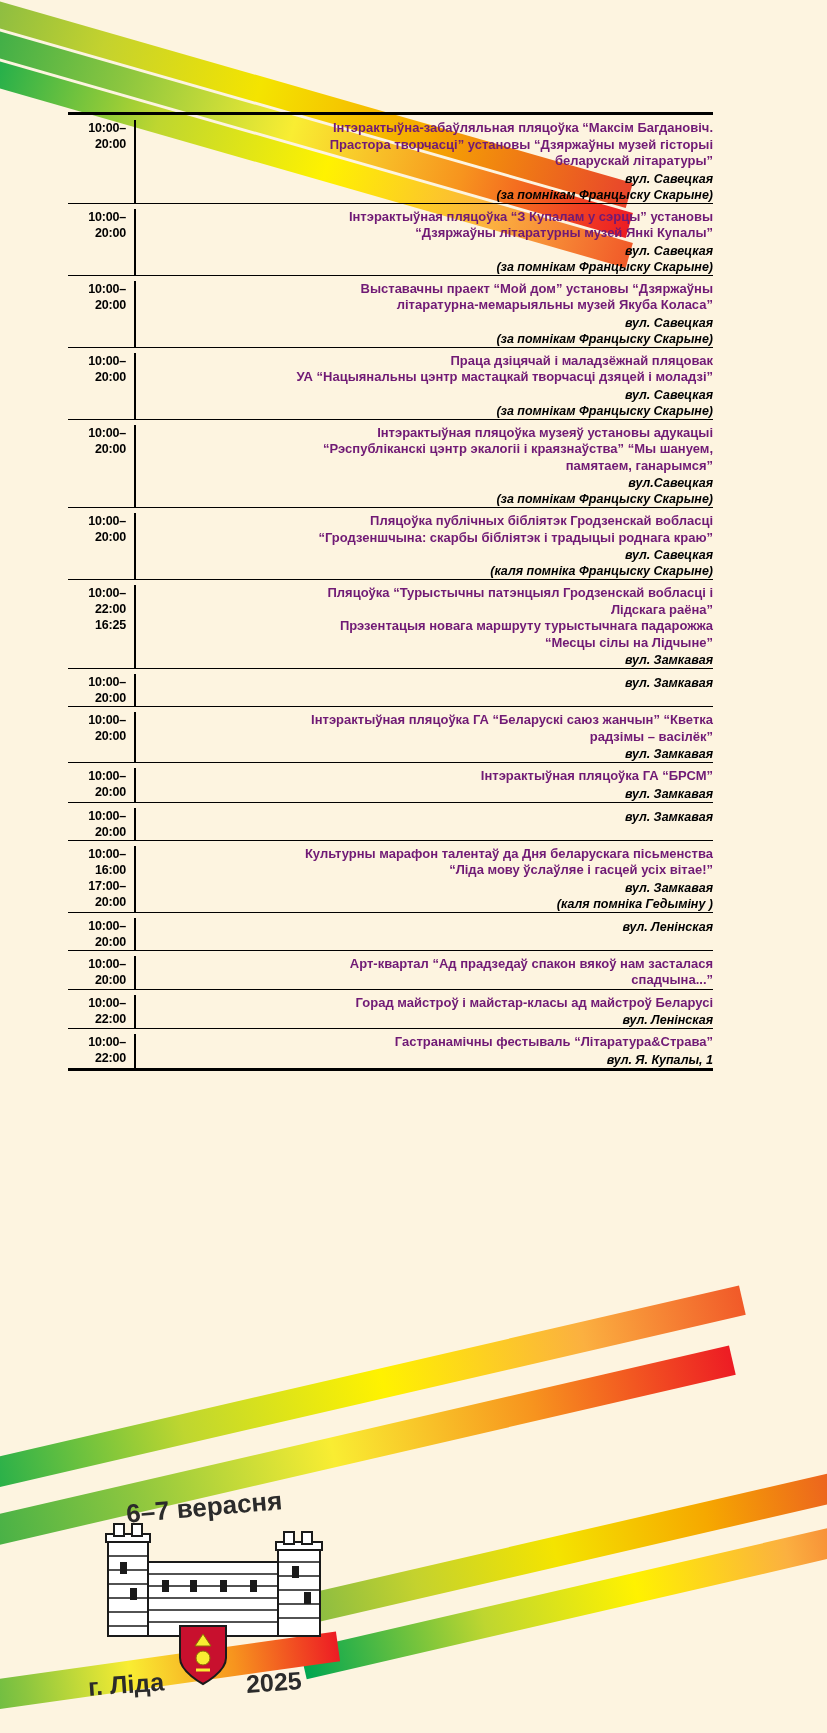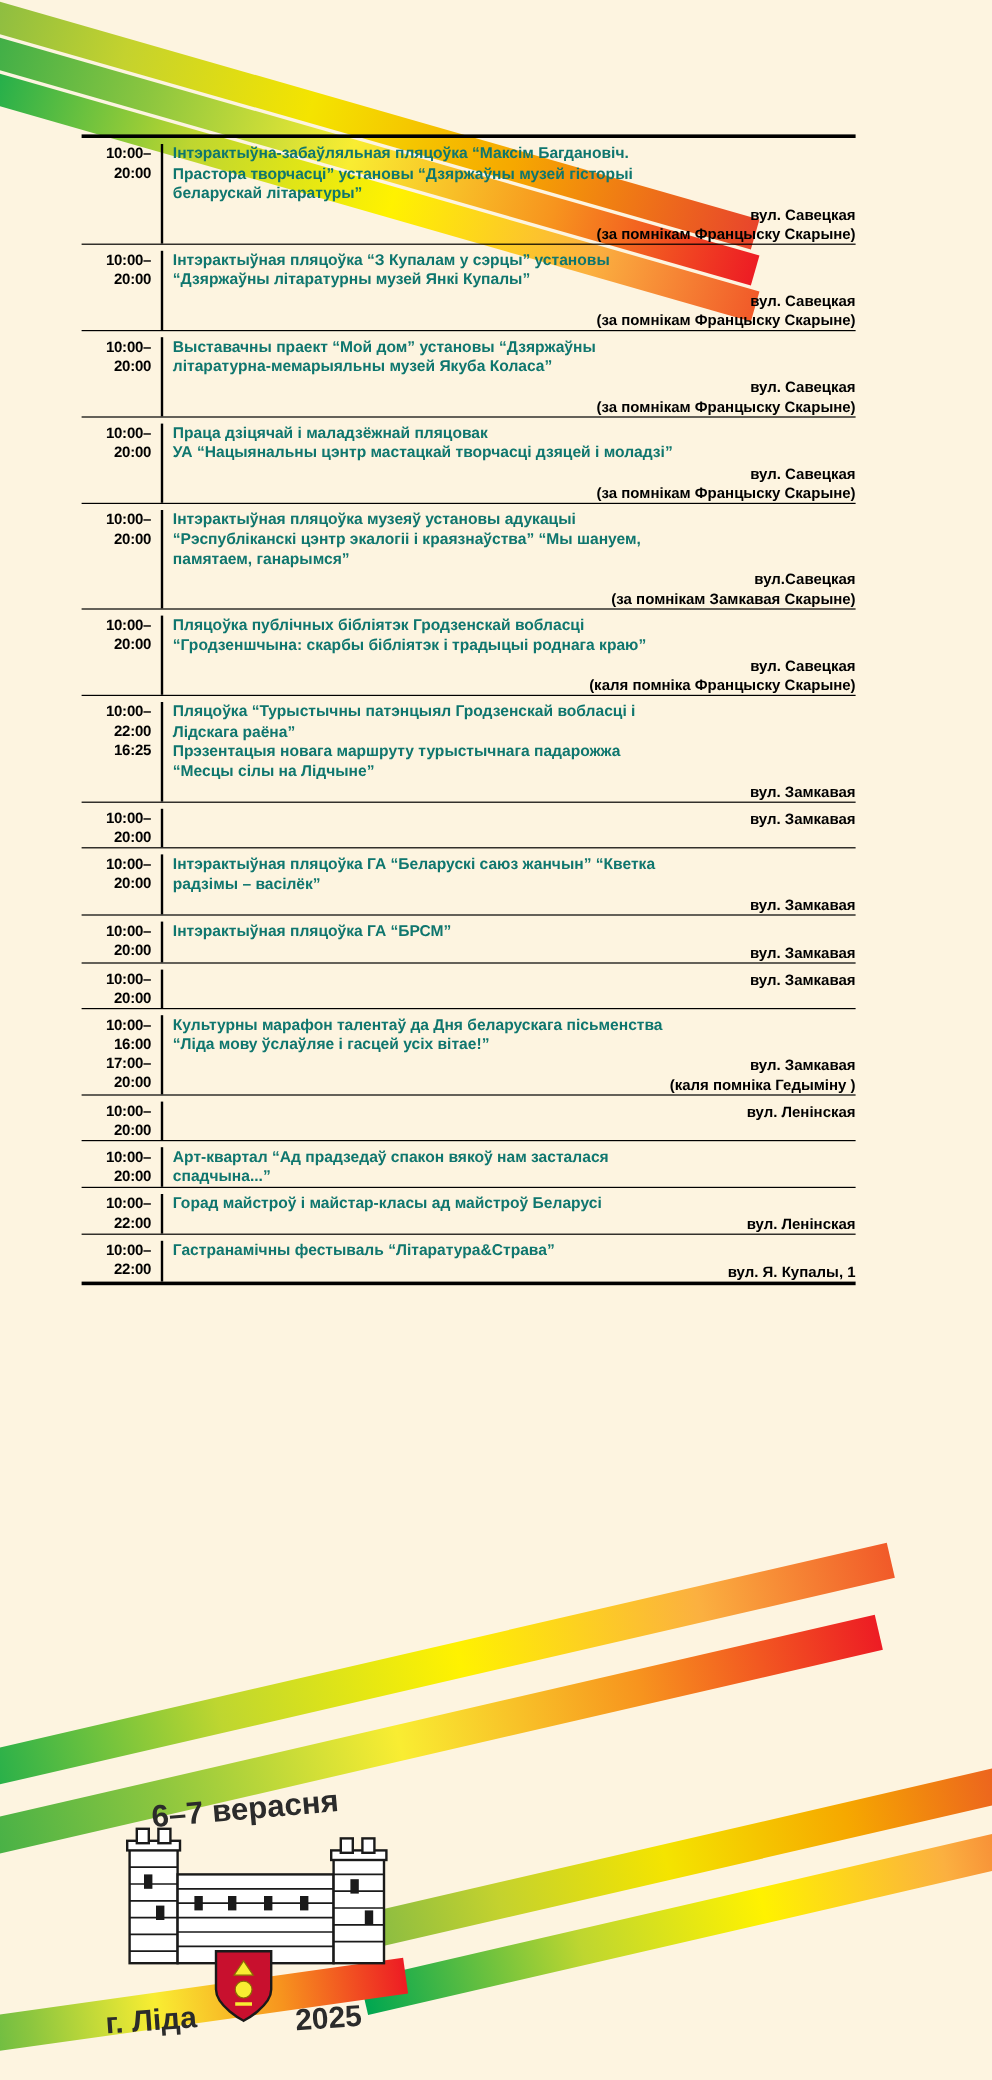--- a/index.html
+++ b/index.html
@@ -65,25 +65,27 @@
   }
   .body {
     flex: 1 1 auto;
     padding-left: 8px;
     min-width: 0;
   }
   .title {
     font-size: 13px;
     font-weight: bold;
     line-height: 16.5px;
-    color: #0f766e;
+    color: #701a75;
     white-space: pre-line;
+    text-align: right;
   }
   .place {
     font-size: 12.5px;
+    font-style: italic;
     font-weight: bold;
     text-align: right;
     line-height: 16px;
     color: #000;
     white-space: pre-line;
     margin-top: 1px;
   }
   .place.plain { font-weight: normal; }
 
   
@@ -185,21 +187,21 @@
         </div>
       </div>
       <div class="row">
         <div class="time">10:00–
 20:00</div>
         <div class="body">
           <div class="title">Інтэрактыўная пляцоўка музеяў установы адукацыі
 “Рэспубліканскі цэнтр экалогіі і краязнаўства” “Мы шануем,
 памятаем, ганарымся”</div>
           <div class="place">вул.Савецкая
-(за помнікам Замкавая Скарыне)</div>
+(за помнікам Францыску Скарыне)</div>
         </div>
       </div>
       <div class="row">
         <div class="time">10:00–
 20:00</div>
         <div class="body">
           <div class="title">Пляцоўка публічных бібліятэк Гродзенскай вобласці
 “Гродзеншчына: скарбы бібліятэк і традыцыі роднага краю”</div>
           <div class="place">вул. Савецкая
 (каля помніка Францыску Скарыне)</div>

